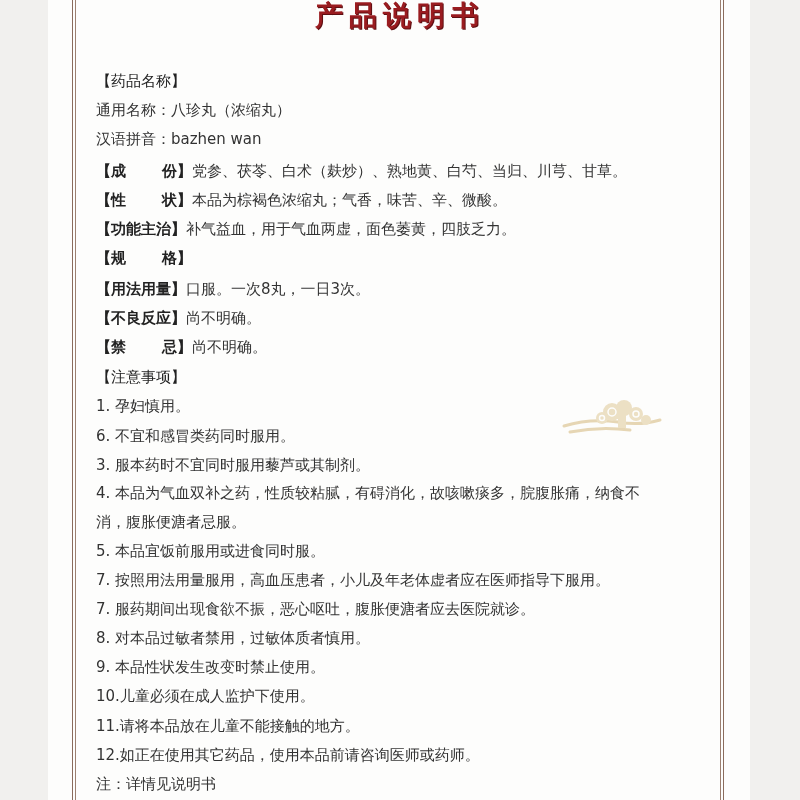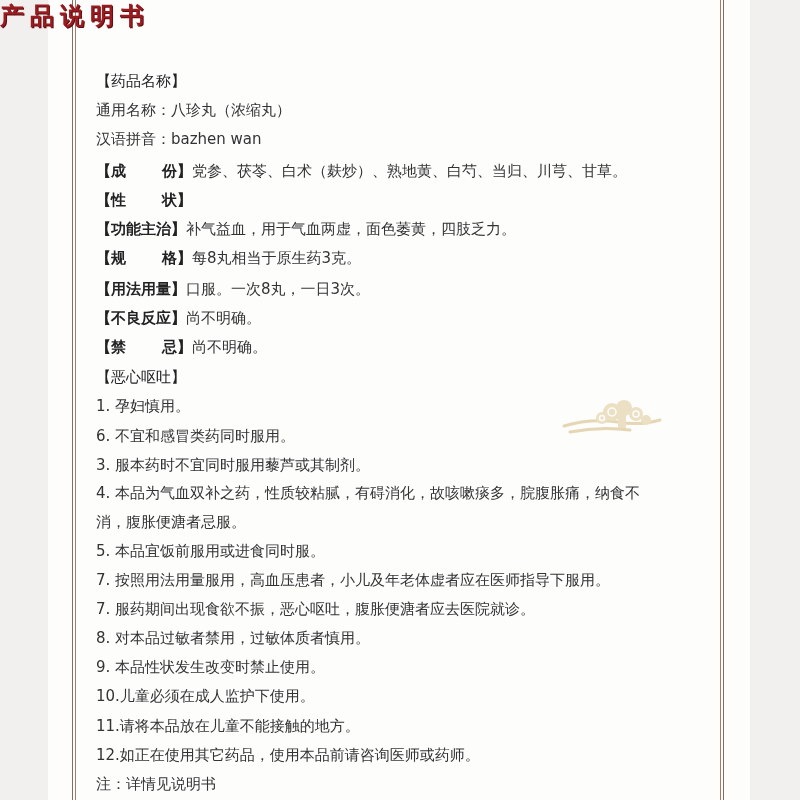--- a/index.html
+++ b/index.html
@@ -17,23 +17,23 @@
     position: absolute; left: 24px; top: -4px; width: 650px; height: 812px;
     border-left: 1px solid #8a6b5c; border-right: 1px solid #8a6b5c;
   }
   .frame::before {
     content: ""; position: absolute; left: 2px; top: 0; bottom: 0; width: 652px;
     margin-left: 0;
     border-left: 1px solid #9c7f70; border-right: 1px solid #9c7f70;
     box-sizing: border-box; width: 646px;
   }
   .title {
-    position: absolute; left: 0; right: 0; top: 0px; 
+    position: absolute; left: 0; right: 0; top: 0px; text-align: center;
     font-family: Liberation Sans, sans-serif;
-    font-weight: bold; font-size: 24px; letter-spacing: 6px;
+    font-weight: bold; font-size: 28px; letter-spacing: 6px;
     color: #9a1c20;
     text-shadow: 1px 1px 0 #5e0f12;
     line-height: 32px;
   }
   .line {
     position: absolute; left: 96px; font-size: 15px; color: #333;
     white-space: nowrap; line-height: 20px;
   }
   .hdr { font-weight: normal; color: #222; }
   .lbl { display: inline-block; font-weight: bold; color: #222; }
@@ -62,45 +62,45 @@
 <div class="line" style="top:161px">
   <span class="lbl wide">
       <span>【成</span>
       <span>份】</span>
     </span><span>党参、茯苓、白术（麸炒）、熟地黄、白芍、当归、川芎、甘草。</span>
 </div>
 <div class="line" style="top:190px">
   <span class="lbl wide">
       <span>【性</span>
       <span>状】</span>
-    </span>
+    </span><span>本品为棕褐色浓缩丸；气香，味苦、辛、微酸。</span>
 </div>
 <div class="line" style="top:219px">
   <span class="lbl">【功能主治】</span><span>补气益血，用于气血两虚，面色萎黄，四肢乏力。</span>
 </div>
 <div class="line" style="top:248px">
   <span class="lbl wide">
       <span>【规</span>
       <span>格】</span>
-    </span><span>每8丸相当于原生药3克。</span>
+    </span>
 </div>
 <div class="line" style="top:279px">
   <span class="lbl">【用法用量】</span><span>口服。一次8丸，一日3次。</span>
 </div>
 <div class="line" style="top:308px">
   <span class="lbl">【不良反应】</span><span>尚不明确。</span>
 </div>
 <div class="line" style="top:337px">
   <span class="lbl wide">
       <span>【禁</span>
       <span>忌】</span>
     </span><span>尚不明确。</span>
 </div>
 
-<div class="line hdr" style="top:367px">【恶心呕吐】</div>
+<div class="line hdr" style="top:367px">【注意事项】</div>
 <div class="line" style="top:396px">1. 孕妇慎用。</div>
 <div class="line" style="top:426px">6. 不宜和感冒类药同时服用。</div>
 <div class="line" style="top:455px">3. 服本药时不宜同时服用藜芦或其制剂。</div>
 <div class="line" style="top:483px">4. 本品为气血双补之药，性质较粘腻，有碍消化，故咳嗽痰多，脘腹胀痛，纳食不</div>
 <div class="line" style="top:512px">消，腹胀便溏者忌服。</div>
 <div class="line" style="top:541px">5. 本品宜饭前服用或进食同时服。</div>
 <div class="line" style="top:570px">7. 按照用法用量服用，高血压患者，小儿及年老体虚者应在医师指导下服用。</div>
 <div class="line" style="top:599px">7. 服药期间出现食欲不振，恶心呕吐，腹胀便溏者应去医院就诊。</div>
 <div class="line" style="top:628px">8. 对本品过敏者禁用，过敏体质者慎用。</div>
 <div class="line" style="top:657px">9. 本品性状发生改变时禁止使用。</div>

